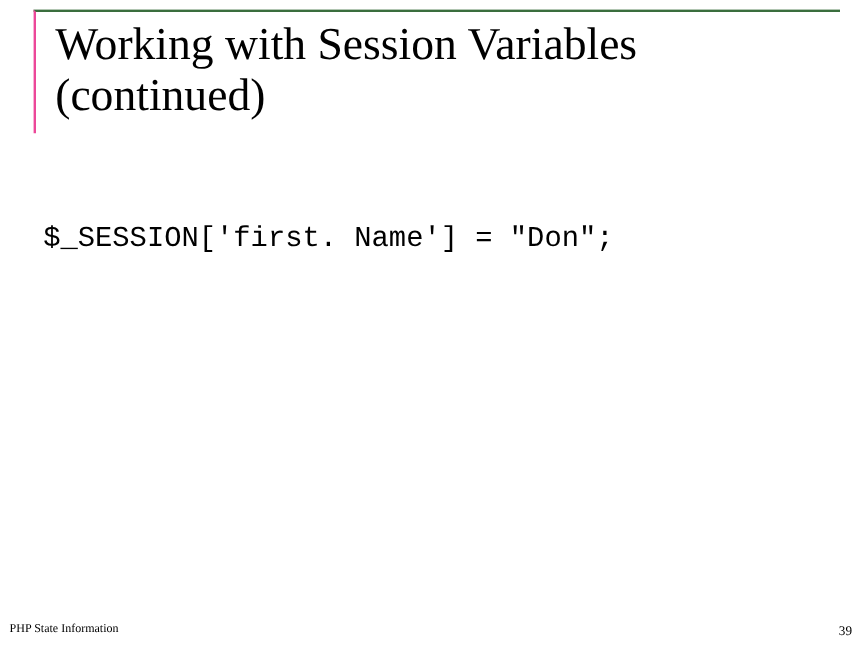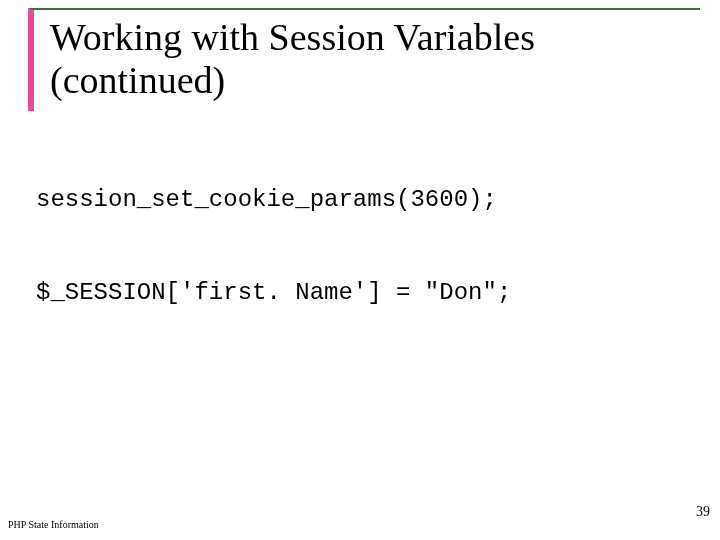--- a/index.html
+++ b/index.html
@@ -9,21 +9,21 @@
     width: 720px;
     height: 540px;
     background: #fff;
   }
   .title-wrap {
     position: absolute;
     left: 28px;
     top: 8px;
     width: 672px;
     border-top: 2px solid #3a6e3e;
-    border-left: 6px solid #ec4899;
+    border-left: 2px solid #ec4899;
     padding: 6px 0 10px 16px;
   }
   .title {
     font-size: 38px;
     line-height: 1.12;
     color: #000;
     font-weight: 400;
   }
   .code {
     position: absolute;
@@ -39,37 +39,36 @@
   .footer-left {
     position: absolute;
     left: 8px;
     bottom: 10px;
     font-size: 10px;
     color: #000;
   }
   .footer-right {
     position: absolute;
     right: 10px;
-    bottom: 20px;
-    font-size: 14px;
+    bottom: 8px;
+    font-size: 11px;
     color: #000;
     margin-top: 48px;
   }
 </style>
 </head>
 <body>
 
 <div class="slide">
 
   <div class="title-wrap">
     <div class="title">Working with Session Variables (continued)</div>
   </div>
 
   <div class="code">
-    <div>session_set_cookie_params(3600);</div>
     <div>$_SESSION['first. Name'] = "Don";</div>
     
     
     
     
     
   </div>
 
   <div class="footer-left">PHP State Information</div>
   <div class="footer-right">39</div>

